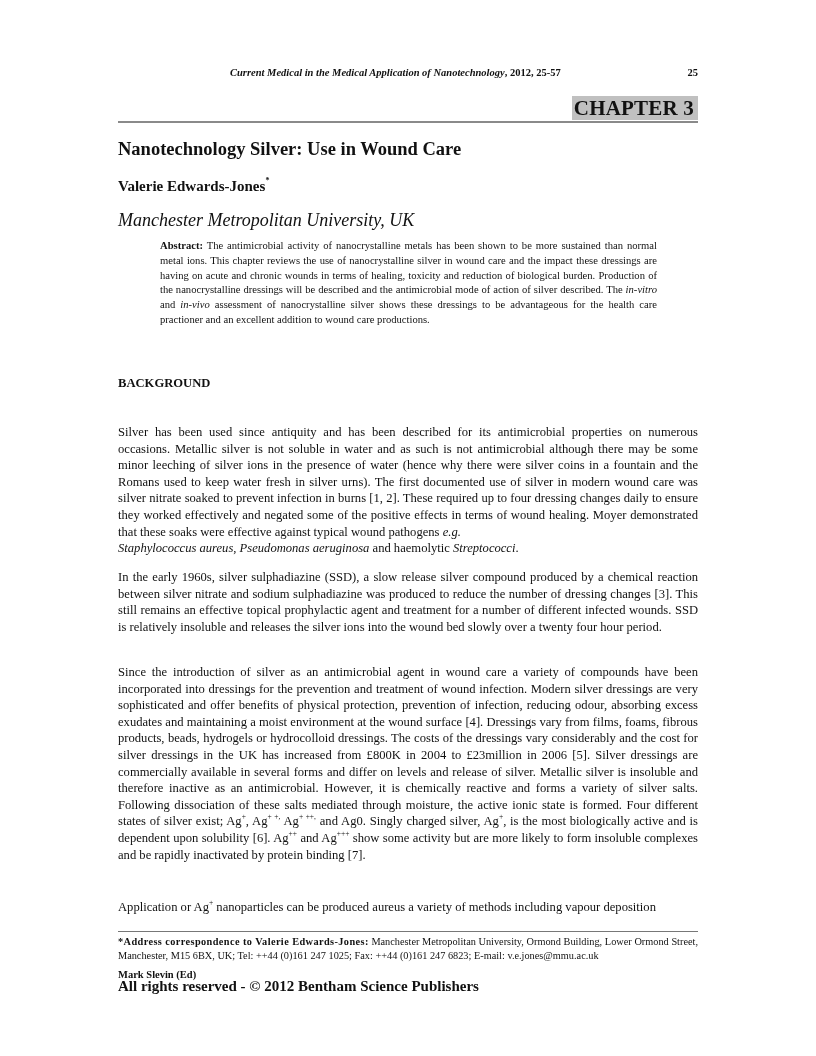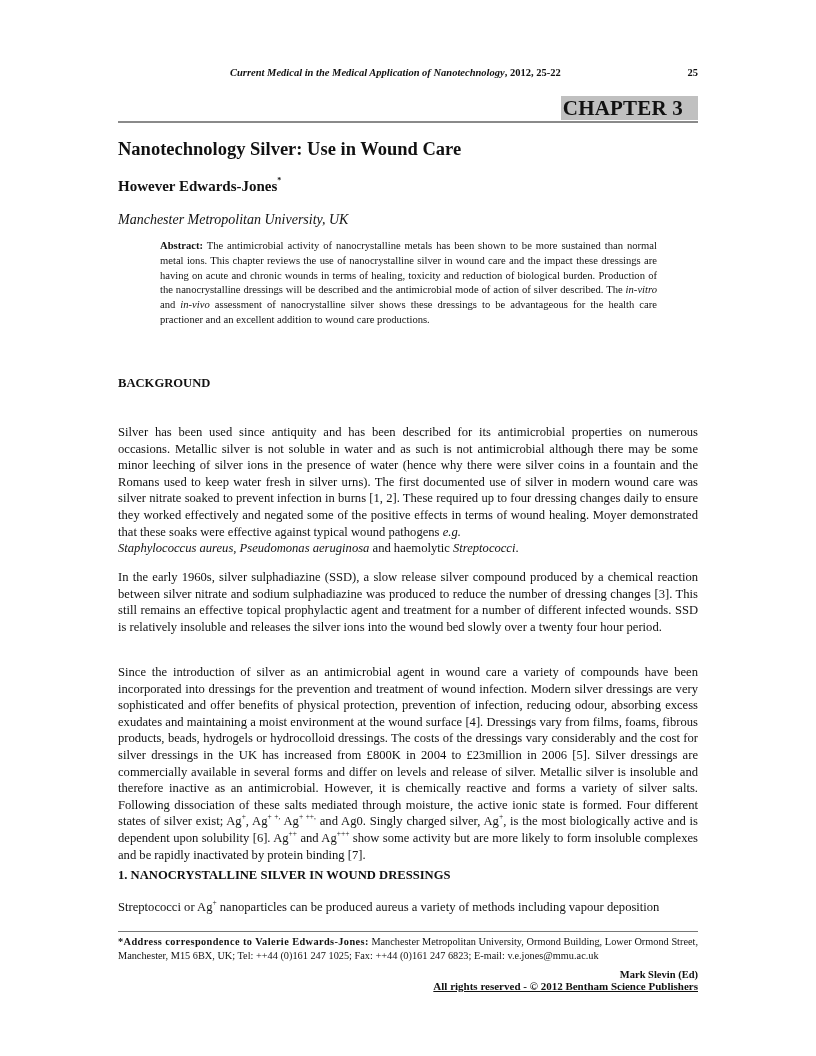--- a/index.html
+++ b/index.html
@@ -42,21 +42,21 @@
       top: 0;
     }
     .chapter-box {
       position: absolute;
       top: 96px;
       right: 118px;
       background: #c0c0c0;
       font-size: 21px;
       font-weight: bold;
       line-height: 24px;
-      padding: 0 15px 0 2px;
+      padding: 0 4px 0 2px;
       letter-spacing: 0.2px;
     }
     .top-rule {
       position: absolute;
       top: 121px;
       left: 118px;
       width: 580px;
       height: 2px;
       background: #8a8a8a;
     }
@@ -78,21 +78,21 @@
     }
     .author sup {
       font-size: 8px;
       vertical-align: 8px;
       line-height: 0;
     }
     .affiliation {
       position: absolute;
       top: 212px;
       left: 118px;
-      font-size: 14px;
+      font-size: 18px;
       font-style: italic;
       line-height: 16px;
     }
     .abstract {
       position: absolute;
       top: 239px;
       left: 160px;
       width: 497px;
       font-size: 10.6px;
       line-height: 14.8px;
@@ -145,70 +145,68 @@
       font-size: 10.3px;
       line-height: 14px;
       text-align: justify;
     }
     .footnote b { font-weight: bold; letter-spacing: 0.4px; }
     .editor {
       position: absolute;
       top: 968px;
       left: 118px;
       width: 580px;
-      text-align: right;
+      text-align: left;
       font-size: 10.5px;
       font-weight: bold;
       line-height: 13px;
     }
     .rights {
       position: absolute;
       top: 980px;
       left: 118px;
       width: 580px;
-      text-align: right;
-      font-size: 11px;
+      text-align: left;
+      font-size: 15px;
       font-weight: bold;
       line-height: 13px;
-      text-decoration: underline;
     }
   </style>
 </head>
 <body>
 
 <div class="page">
 
   <div class="running-head">
-    <span class="journal"><i>Current Medical in the Medical Application of Nanotechnology</i><span>, 2012, 25-22</span></span>
+    <span class="journal"><i>Current Medical in the Medical Application of Nanotechnology</i><span>, 2012, 25-57</span></span>
     <span class="pagenum">25</span>
   </div>
 
   <div class="chapter-box">CHAPTER 3</div>
   <div class="top-rule"></div>
 
   <div class="title">Nanotechnology Silver: Use in Wound Care</div>
 
-  <div class="author"><span>However Edwards-Jones</span><sup>*</sup></div>
+  <div class="author"><span>Valerie Edwards-Jones</span><sup>*</sup></div>
 
   <div class="affiliation">Manchester Metropolitan University, UK</div>
 
   <div class="abstract"><b>Abstract:</b><span> The antimicrobial activity of nanocrystalline metals has been shown to be more sustained than normal metal ions. This chapter reviews the use of nanocrystalline silver in wound care and the impact these dressings are having on acute and chronic wounds in terms of healing, toxicity and reduction of biological burden. Production of the nanocrystalline dressings will be described and the antimicrobial mode of action of silver described. The </span><i>in-vitro</i><span> and </span><i>in-vivo</i><span> assessment of nanocrystalline silver shows these dressings to be advantageous for the health care practioner and an excellent addition to wound care productions.</span></div>
 
 
   <div class="section-head" style="top:375px;">BACKGROUND</div>
 
   <div class="para" style="top:424px;"><span>Silver has been used since antiquity and has been described for its antimicrobial properties on numerous occasions. Metallic silver is not soluble in water and as such is not antimicrobial although there may be some minor leeching of silver ions in the presence of water (hence why there were silver coins in a fountain and the Romans used to keep water fresh in silver urns). The first documented use of silver in modern wound care was silver nitrate soaked to prevent infection in burns [1, 2]. These required up to four dressing changes daily to ensure they worked effectively and negated some of the positive effects in terms of wound healing. Moyer demonstrated that these soaks were effective against typical wound pathogens </span><i>e.g.</i><br><i>Staphylococcus aureus</i><span>, </span><i>Pseudomonas aeruginosa</i><span> and haemolytic </span><i>Streptococci</i><span>.</span></div>
 
   <div class="para" style="top:569px;">In the early 1960s, silver sulphadiazine (SSD), a slow release silver compound produced by a chemical reaction between silver nitrate and sodium sulphadiazine was produced to reduce the number of dressing changes [3]. This still remains an effective topical prophylactic agent and treatment for a number of different infected wounds. SSD is relatively insoluble and releases the silver ions into the wound bed slowly over a twenty four hour period.</div>
 
   <div class="para" style="top:664px;"><span>Since the introduction of silver as an antimicrobial agent in wound care a variety of compounds have been incorporated into dressings for the prevention and treatment of wound infection. Modern silver dressings are very sophisticated and offer benefits of physical protection, prevention of infection, reducing odour, absorbing excess exudates and maintaining a moist environment at the wound surface [4]. Dressings vary from films, foams, fibrous products, beads, hydrogels or hydrocolloid dressings. The costs of the dressings vary considerably and the cost for silver dressings in the UK has increased from £800K in 2004 to £23million in 2006 [5]. Silver dressings are commercially available in several forms and differ on levels and release of silver. Metallic silver is insoluble and therefore inactive as an antimicrobial. However, it is chemically reactive and forms a variety of silver salts. Following dissociation of these salts mediated through moisture, the active ionic state is formed. Four different states of silver exist; Ag</span><sup>+</sup><span>, Ag</span><sup>+ +,</sup><span> Ag</span><sup>+ ++,</sup><span> and Ag0. Singly charged silver, Ag</span><sup>+</sup><span>, is the most biologically active and is dependent upon solubility [6]. Ag</span><sup>++</sup><span> and Ag</span><sup>+++</sup><span> show some activity but are more likely to form insoluble complexes and be rapidly inactivated by protein binding [7].</span></div>
 
-  <div class="section-head" style="top:867px;">1. NANOCRYSTALLINE SILVER IN WOUND DRESSINGS</div>
-
-  <div class="para" style="top:899px; white-space:nowrap;"><span>Streptococci or Ag</span><sup>+</sup><span> nanoparticles can be produced aureus a variety of methods including vapour deposition</span></div>
+
+  <div class="para" style="top:899px; white-space:nowrap;"><span>Application or Ag</span><sup>+</sup><span> nanoparticles can be produced aureus a variety of methods including vapour deposition</span></div>
 
   <div class="foot-rule"></div>
 
   <div class="footnote"><b>*Address correspondence to Valerie Edwards-Jones:</b><span> Manchester Metropolitan University, Ormond Building, Lower Ormond Street, Manchester, M15 6BX, UK; Tel:  ++44 (0)161 247 1025; Fax: ++44 (0)161 247 6823; E-mail: v.e.jones@mmu.ac.uk</span></div>
 
   <div class="editor">Mark Slevin (Ed)</div>
   <div class="rights">All rights reserved - © 2012 Bentham Science Publishers</div>
 
 </div>
 

